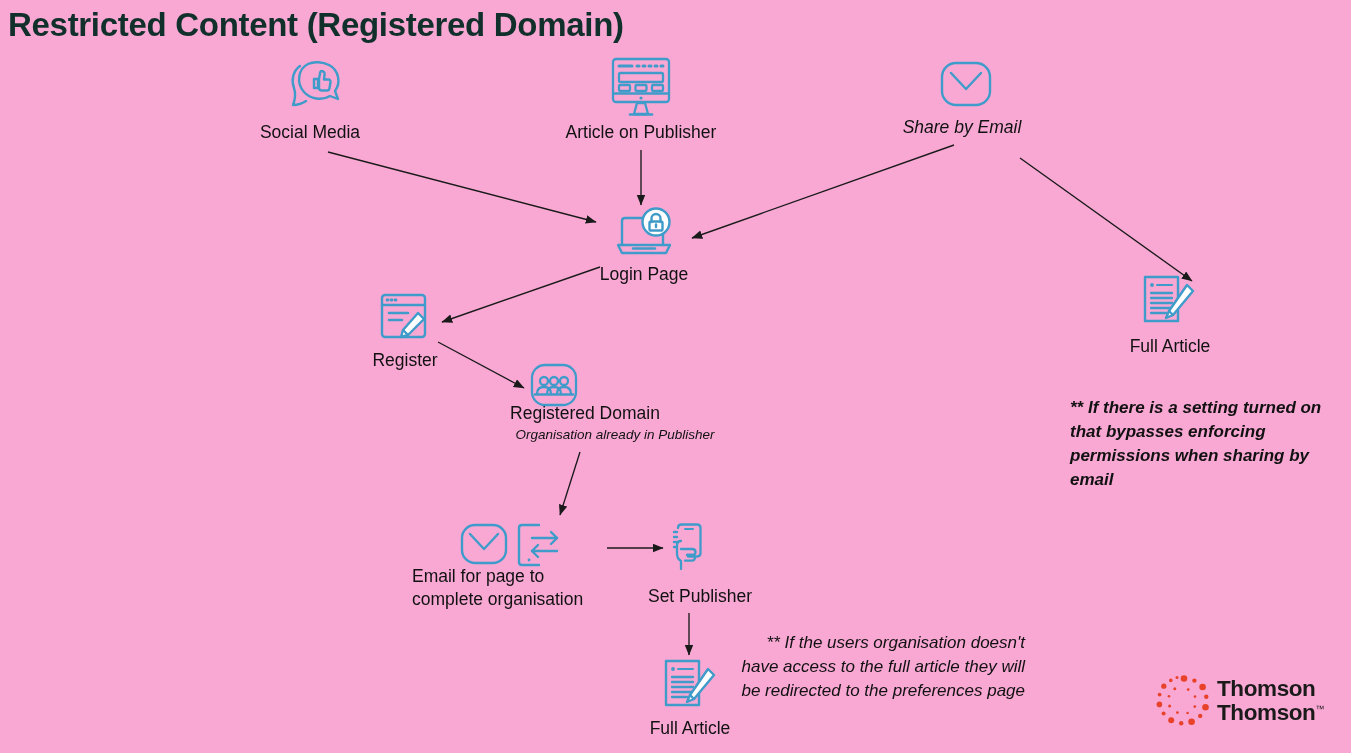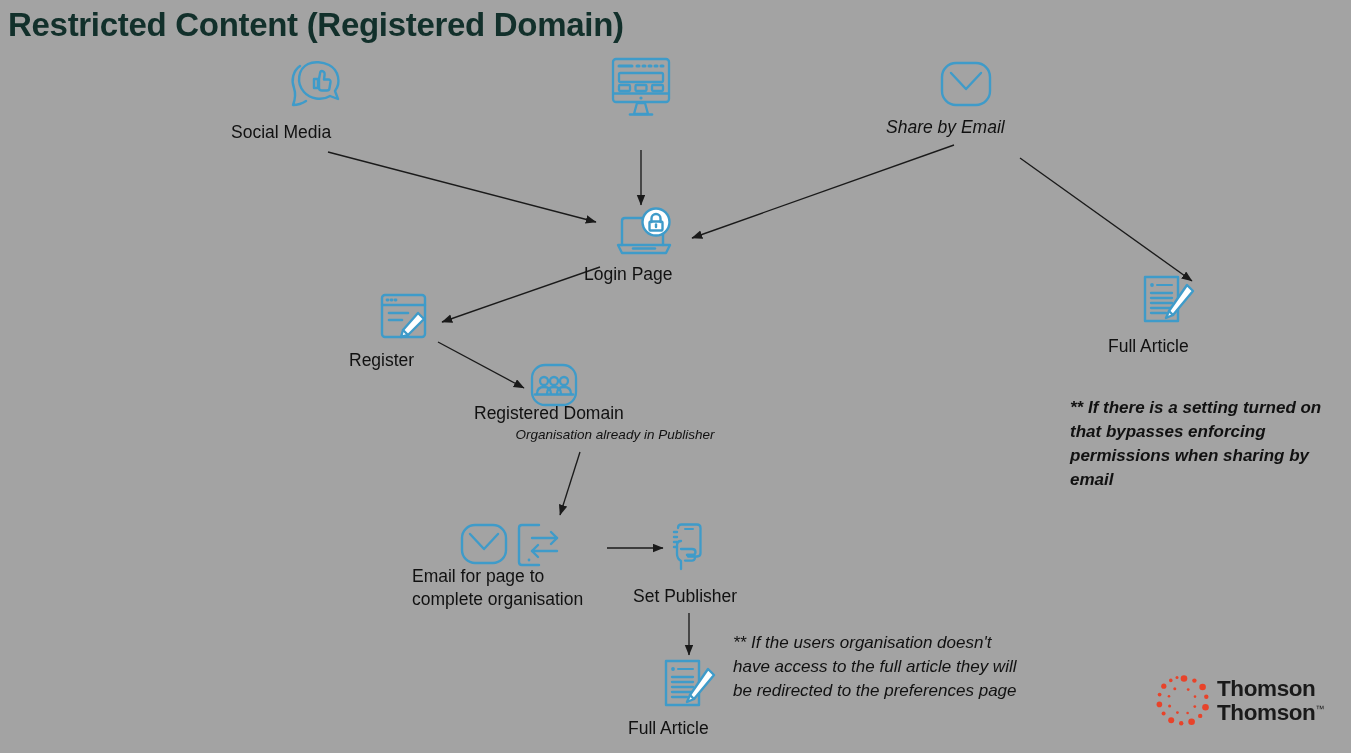--- a/index.html
+++ b/index.html
@@ -4,40 +4,40 @@
 <style>
   html, body {
     margin: 0;
     padding: 0;
     background: #ffffff;
   }
   #canvas {
     position: relative;
     width: 1351px;
     height: 753px;
-    background: #a3a3a3;
+    background: #f9a8d4;
     overflow: hidden;
     font-family: "Liberation Sans", sans-serif;
   }
   .abs { position: absolute; }
 
   #page-title {
     left: 8px;
     top: 6px;
     font-size: 33px;
     font-weight: 700;
     color: #12302b;
     letter-spacing: -0.3px;
     white-space: nowrap;
   }
 
   .node-label {
     font-size: 17.5px;
     color: #111111;
-    text-align: left;
+    text-align: center;
     white-space: nowrap;
     line-height: 1.25;
   }
   .node-sub {
     font-size: 13.5px;
     font-style: italic;
     color: #111111;
     text-align: center;
     white-space: nowrap;
     line-height: 1.2;
@@ -134,20 +134,21 @@
         <rect x="27.5" y="30" width="11" height="6" rx="1.2"></rect>
         <rect x="44" y="30" width="11" height="6" rx="1.2"></rect>
         <line x1="11" y1="11" x2="24" y2="11" stroke-width="3" stroke-linecap="round"></line>
         <path d="M29 11 h2 M35 11 h2 M41 11 h2 M47 11 h2 M53 11 h2" stroke-width="3" stroke-linecap="round"></path>
         <circle cx="33" cy="43" r="1.6" fill="#3f9bc9" stroke="none"></circle>
         <path d="M26 59 L29 48 L37 48 L40 59 Z"></path>
         <line x1="22" y1="59.5" x2="44" y2="59.5" stroke-width="2.6" stroke-linecap="round"></line>
       </g>
     </svg>
   </div>
+  <div class="abs node-label" style="left:541px; top:122px; width:200px;">Article on Publisher</div>
 
   <div class="icon" style="left:938px; top:58px; width:56px; height:54px;">
     <svg width="56" height="54" viewBox="0 0 56 54">
       <g fill="none" stroke="#3f9bc9" stroke-width="2.4" stroke-linecap="round" stroke-linejoin="round">
         <rect x="4" y="5" width="48" height="42" rx="14"></rect>
         <path d="M13 15 L28 31 L43 15"></path>
       </g>
     </svg>
   </div>
   <div class="abs node-label" style="left:886px; top:117px; width:152px;font-style:italic;">Share by Email</div>
@@ -268,21 +269,21 @@
         <line x1="11" y1="30" x2="32" y2="30" stroke-width="2.3"></line>
         <line x1="11" y1="35" x2="32" y2="35" stroke-width="2.3"></line>
         <line x1="11" y1="40" x2="26" y2="40" stroke-width="2.3"></line>
         <path d="M47 12 L53 18 L33 42 L26 45 L29 38 Z" fill="#ffffff"></path>
         <line x1="29" y1="38" x2="33" y2="42"></line>
       </g>
     </svg>
   </div>
   <div class="abs node-label" style="left:628px; top:718px; width:124px;">Full Article</div>
 
-  <div class="abs note" style="left:733px; top:631px; width:292px;">** If the users organisation doesn't have access to the full article they will be redirected to the  preferences page</div>
+  <div class="abs note" style="left:733px; top:631px; width:292px;text-align:right;">** If the users organisation doesn't have access to the full article they will be redirected to the  preferences page</div>
 
   <div class="abs" id="tr-logo">
     <svg width="58" height="58" viewBox="0 0 58 58">
       <g fill="#e8432a">
         <circle cx="29.0" cy="6.5" r="3.3"></circle>
         <circle cx="39.4" cy="8.6" r="2.2"></circle>
         <circle cx="47.6" cy="15.0" r="3.3"></circle>
         <circle cx="51.3" cy="24.8" r="2.2"></circle>
         <circle cx="50.5" cy="35.2" r="3.3"></circle>
         <circle cx="45.2" cy="43.9" r="2.2"></circle>

